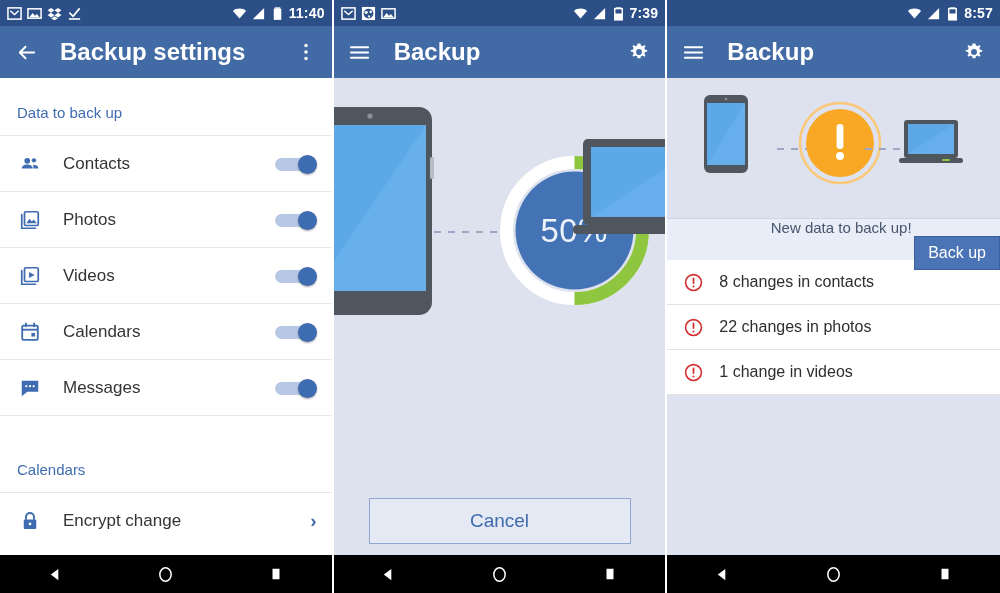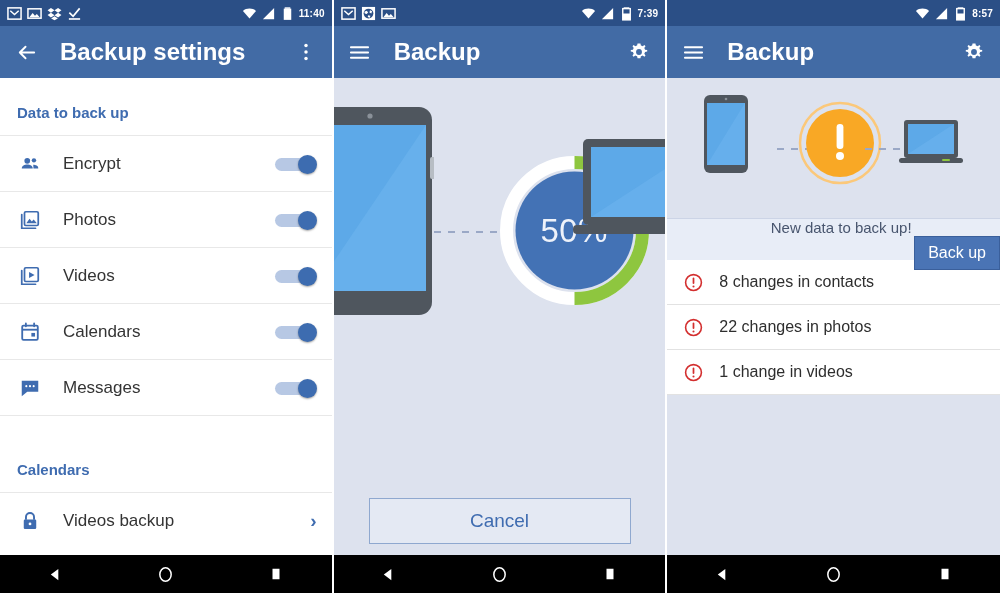--- a/index.html
+++ b/index.html
@@ -11,35 +11,35 @@
   .phone.p1 { width:333px; }
   .phone.p2 { width:333px; }
   .phone.p3 { width:334px; }
   .divider { width:2px; background:#ffffff; height:593px; flex:0 0 2px; }
 
   
   .statusbar { height:26px; background:#2b4f86; display:flex; align-items:center;
     padding:0 7px; color:#fff; }
   .sb-left { display:flex; align-items:center; gap:5px; }
   .sb-right { margin-left:auto; display:flex; align-items:center; gap:4px; }
-  .sb-time { font-size:10px; font-weight:bold; letter-spacing:0.2px; color:#fff; }
+  .sb-time { font-size:14px; font-weight:bold; letter-spacing:0.2px; color:#fff; }
   .sb-ico { width:15px; height:15px; display:block; }
 
   
   .appbar { height:52px; background:#426ba5; display:flex; align-items:center;
     padding:0 14px; color:#fff; }
   .appbar .title { font-size:24px; font-weight:bold; margin-left:22px; color:#fff;
     white-space:nowrap; }
   .ab-icon { width:24px; height:24px; flex:0 0 24px; display:flex;
     align-items:center; justify-content:center; cursor:pointer; }
   .ab-right { margin-left:auto; }
 
   
   .p1 .body { height:515px; background:#ffffff; position:relative; }
-  .section-head { font-size:15px; font-weight:bold; color:#3f6cb0;
+  .section-head { font-size:15px; font-weight:normal; color:#3f6cb0;
     padding:26px 0 14px 17px; }
   .srow { height:56px; display:flex; align-items:center; padding:0 15px 0 17px;
     border-top:1px solid #e8e8e8; background:#fff; }
   .srow:first-of-type { border-top:none; }
   .srow .ic { width:26px; flex:0 0 26px; display:flex; align-items:center;
     justify-content:center; }
   .srow .lbl { font-size:17px; color:#343434; margin-left:20px; }
   .srow .tail { margin-left:auto; display:flex; align-items:center; }
   .sw { width:42px; height:18px; position:relative; }
   .sw .track { position:absolute; left:0; top:3px; width:34px; height:13px;
@@ -159,21 +159,21 @@
 
       <div class="srow">
         <span class="ic">
           <svg width="22" height="22" viewBox="0 0 24 24" fill="#3f6cb0">
             <circle cx="9" cy="8.5" r="3.1"></circle>
               <circle cx="16.3" cy="8" r="2.4"></circle>
             <path d="M3 17 c0-3 3-4.4 6-4.4 s6 1.4 6 4.4 z"></path>
             <path d="M15.5 12.9 c2.6 0 5.5 1.1 5.5 3.6 v0.5 h-5.2 z"></path>
           </svg>
         </span>
-        <span class="lbl">Encrypt</span>
+        <span class="lbl">Contacts</span>
         <span class="tail">
           <span class="sw">
             <span class="track"></span>
             <span class="thumb"></span>
           </span>
         </span>
       </div>
 
       <div class="srow">
         <span class="ic">
@@ -250,21 +250,21 @@
       <div class="section-head" style="padding-top:8px;">Calendars</div>
 
       <div class="srow">
         <span class="ic">
           <svg width="22" height="22" viewBox="0 0 24 24">
             <path d="M7.6 10.5 V7.6 a4.4 4.4 0 0 1 8.8 0 v2.9" fill="none" stroke="#3f6cb0" stroke-width="2.1"></path>
             <rect x="5.2" y="10.3" width="13.6" height="10.4" rx="1.3" fill="#3f6cb0"></rect>
             <circle cx="12" cy="15.2" r="1.5" fill="#fff"></circle>
           </svg>
         </span>
-        <span class="lbl">Videos backup</span>
+        <span class="lbl">Encrypt change</span>
         <span class="tail">
           <span class="chev">›</span>
         </span>
       </div>
 
     </div>
 
     <div class="navbar">
       <div class="nb">
         <svg width="15" height="15" viewBox="0 0 16 16">

